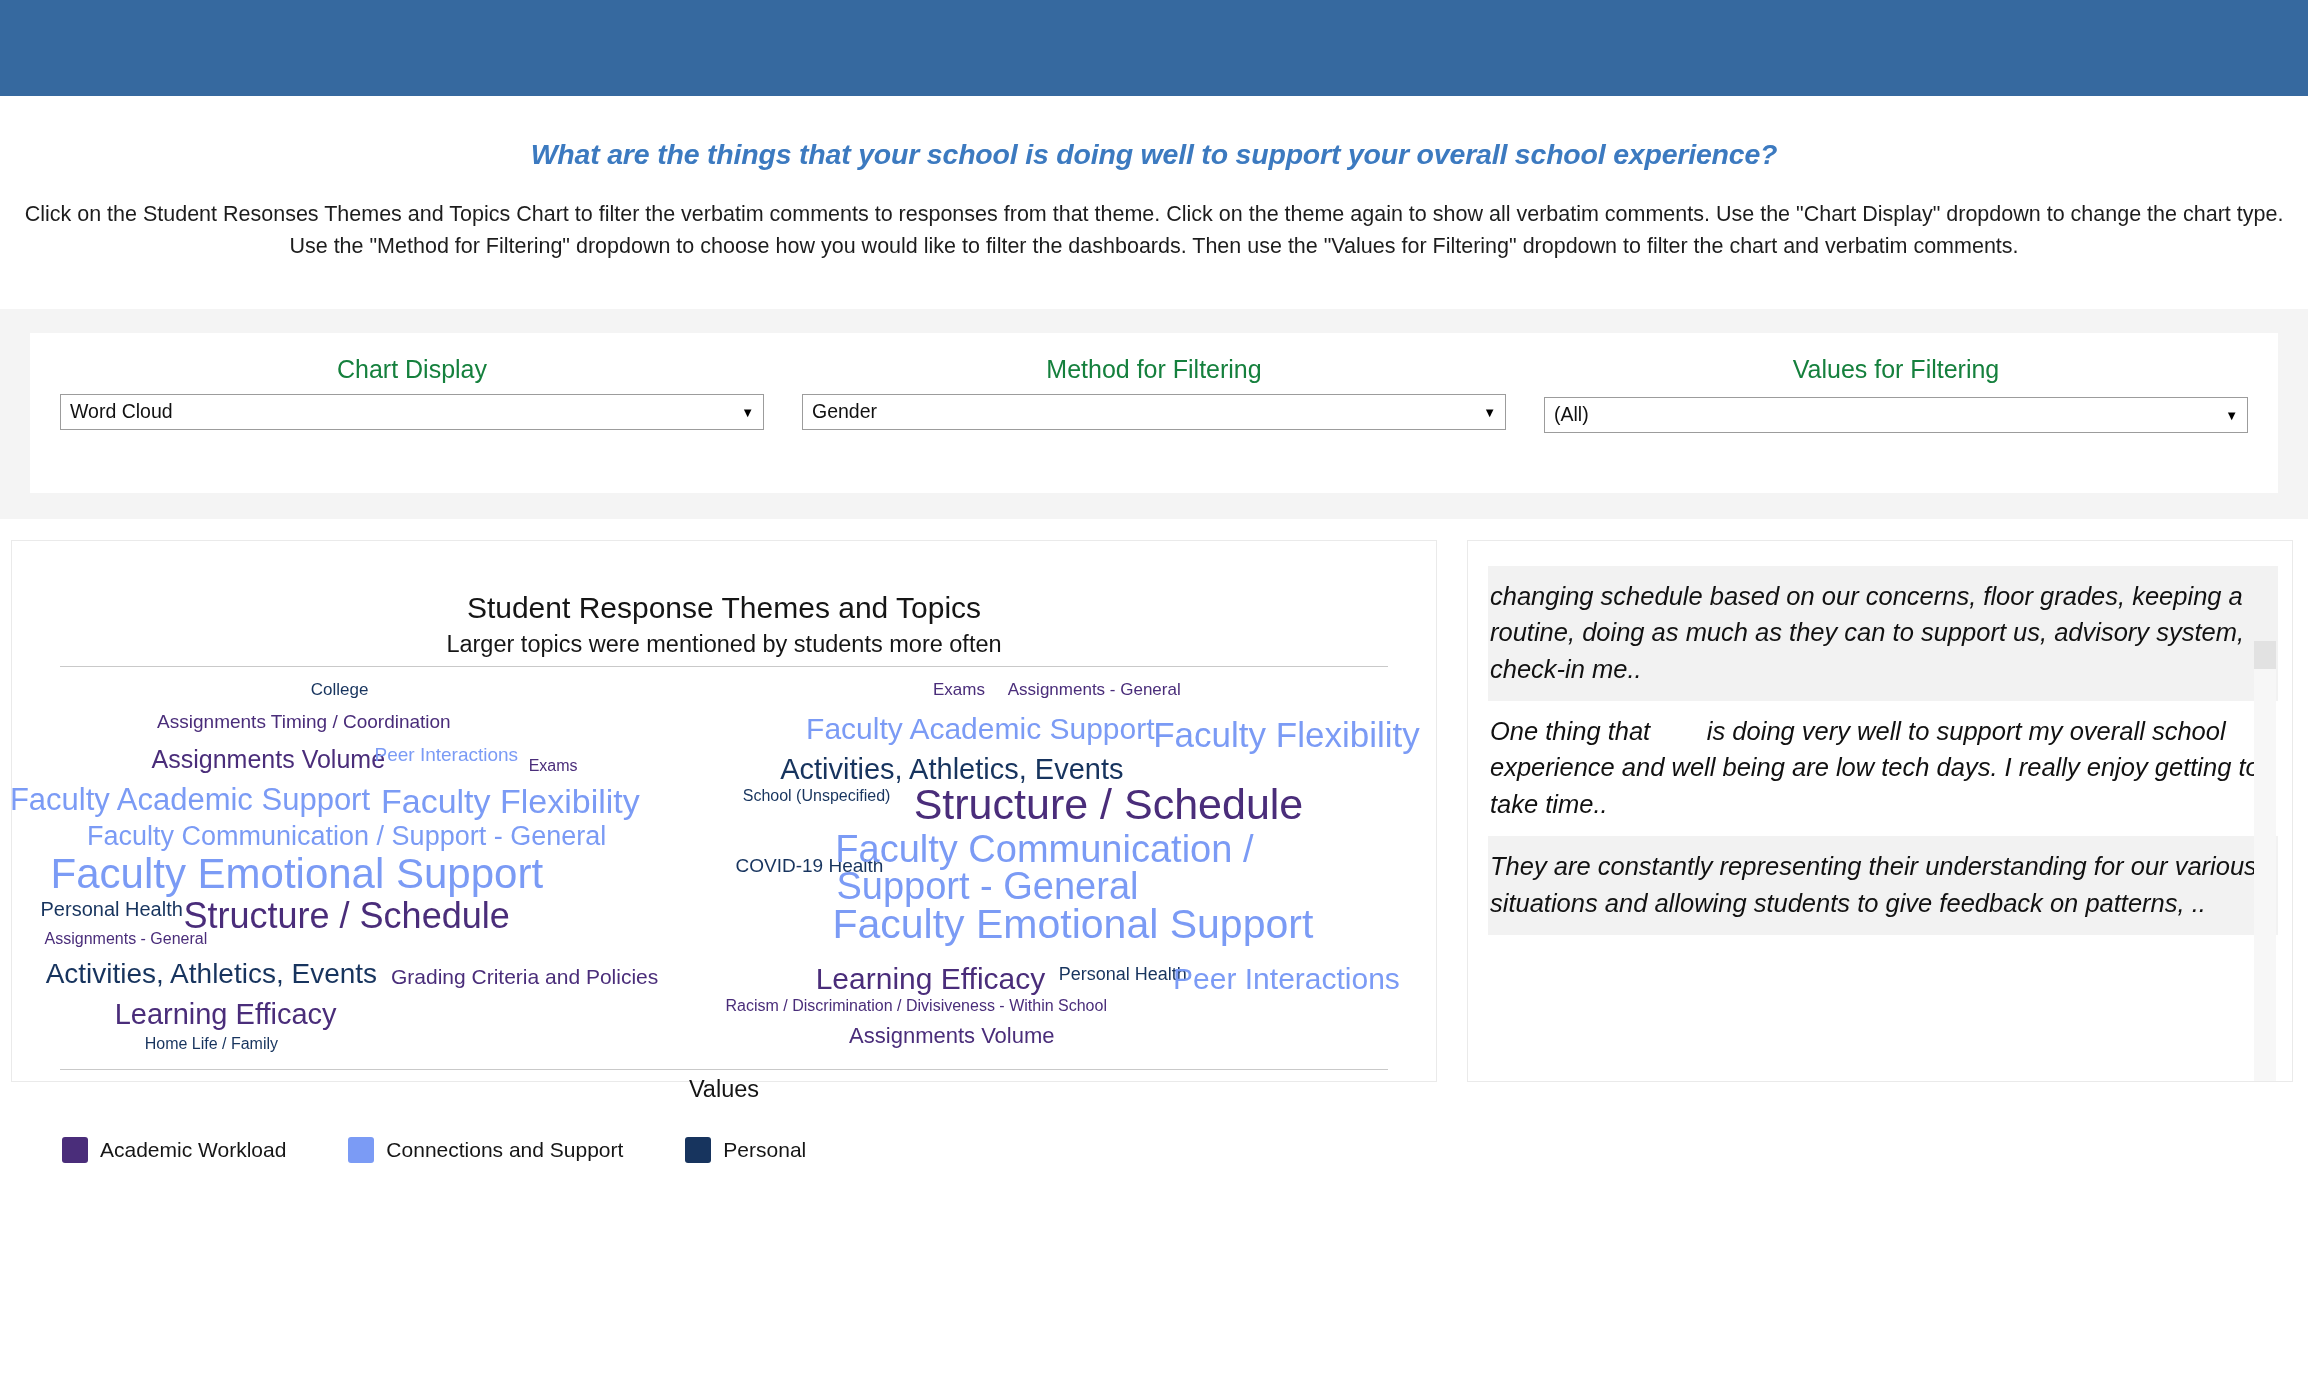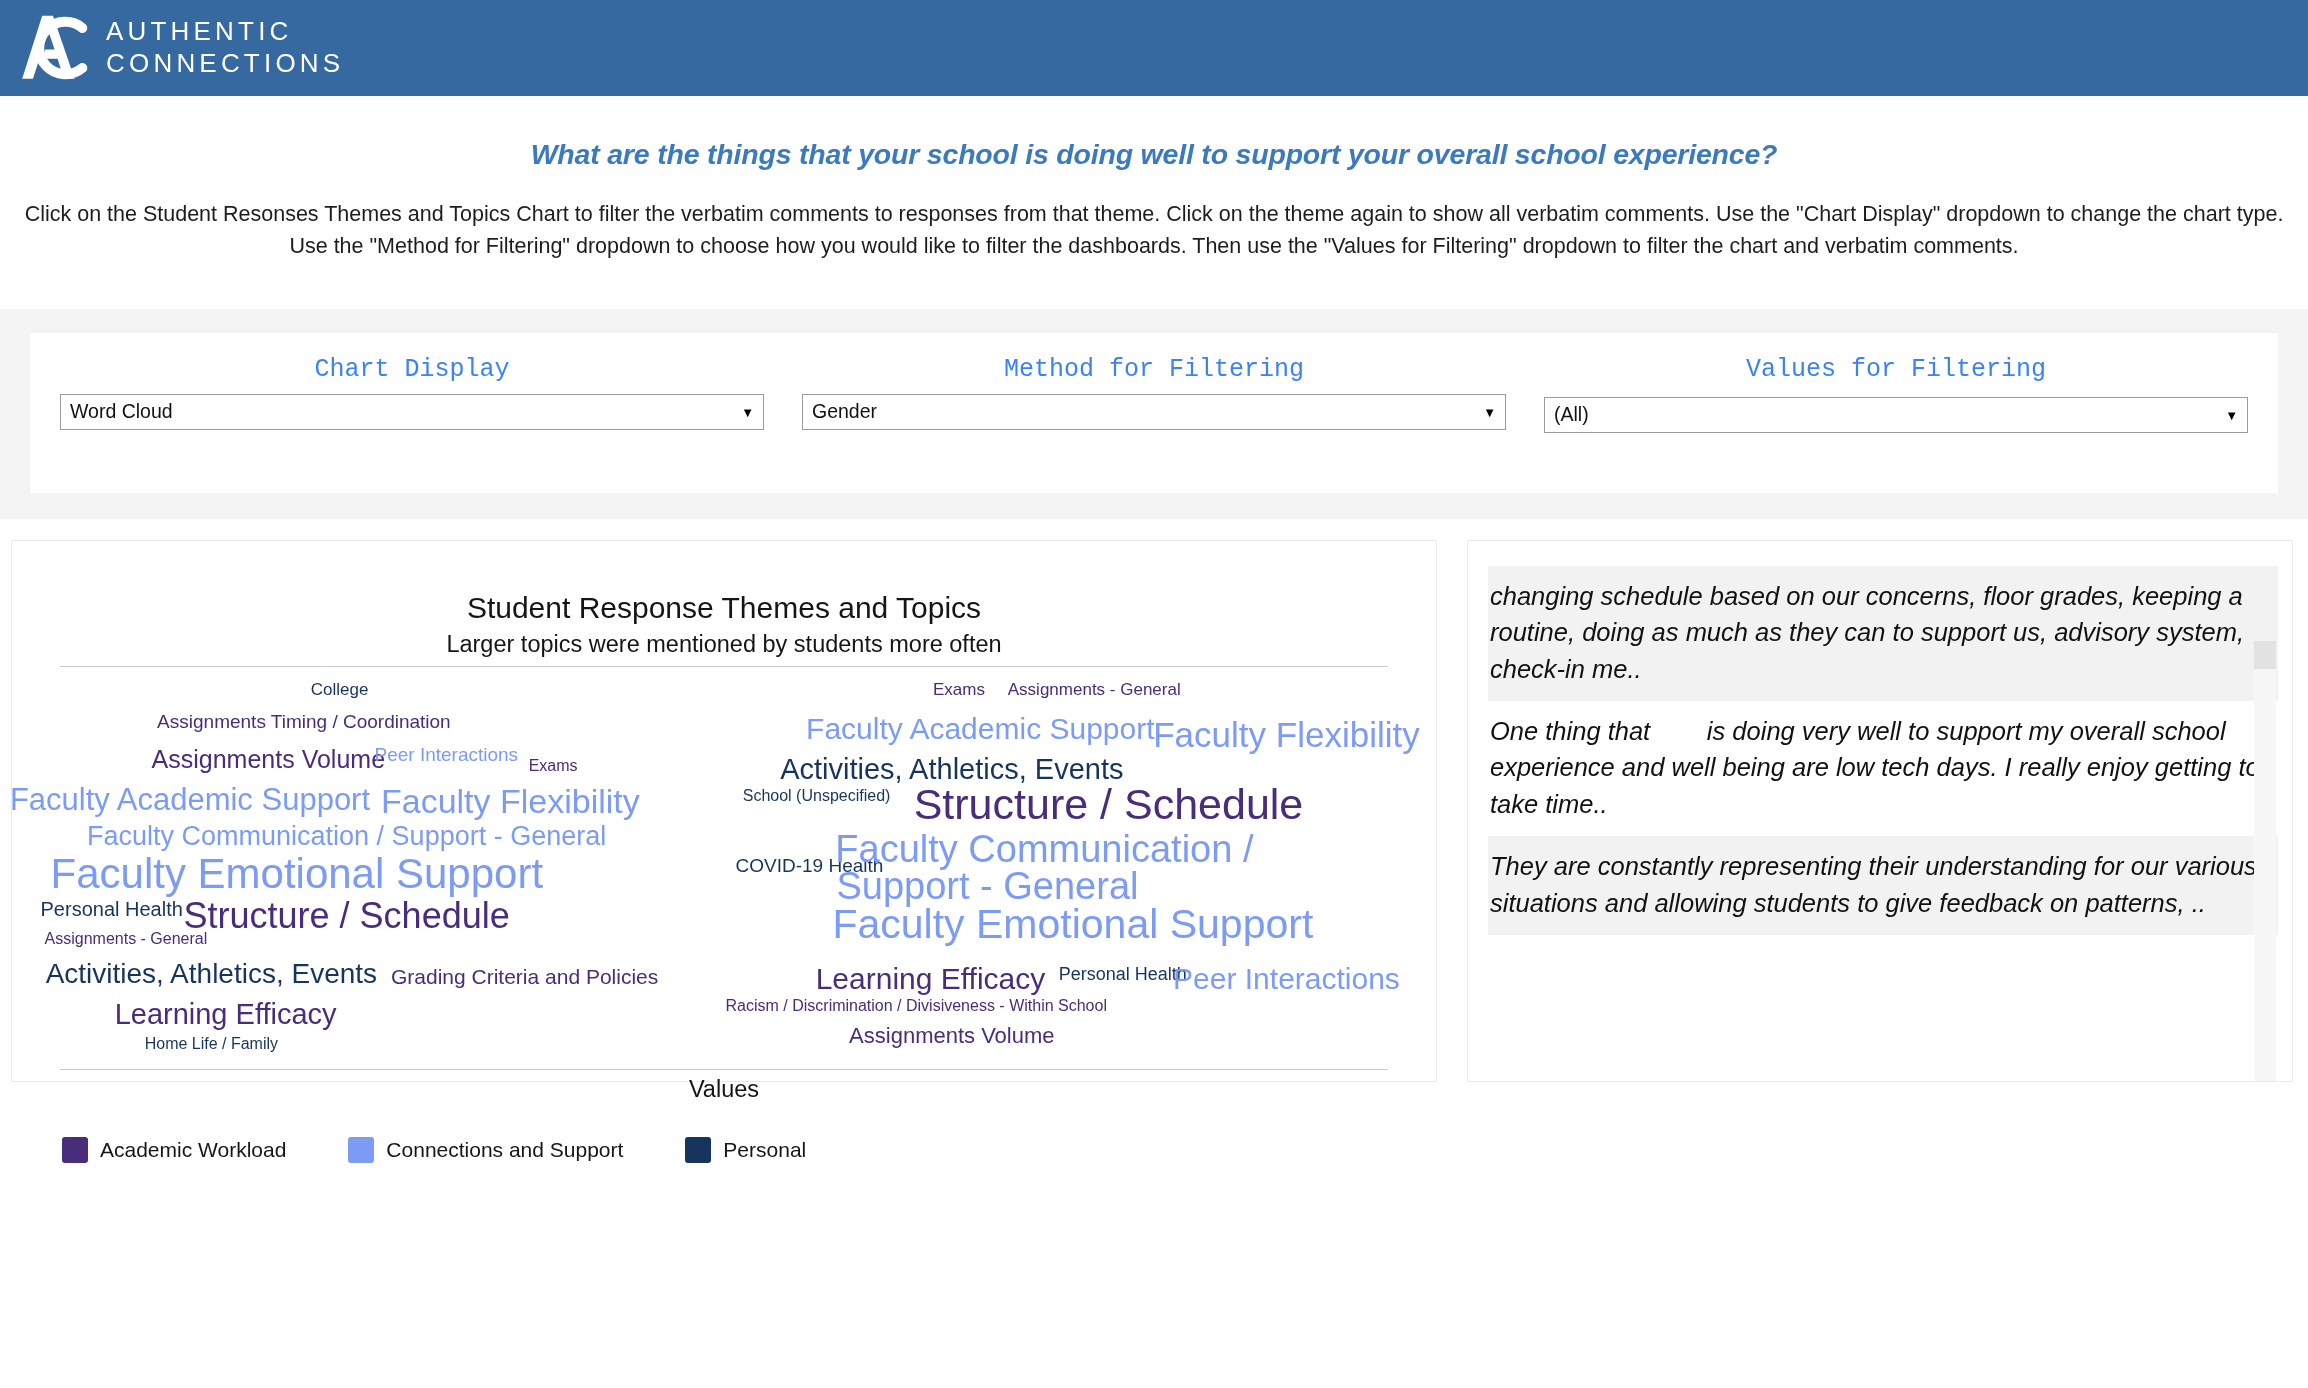--- a/index.html
+++ b/index.html
@@ -90,23 +90,22 @@
     box-sizing: border-box;
     display: flex;
     flex-direction: column;
     align-items: stretch;
   }
   .filter-col.c1 { padding-left: 30px; padding-right: 16px; }
   .filter-col.c3 { padding-right: 30px; padding-left: 16px; }
   .filter-label {
     text-align: center;
     font-size: 25px;
-    color: #3b82f6;
+    color: #15803d;
     margin-bottom: 10px;
-    font-family: Liberation Mono, monospace;
   }
   .filter-col.c3 .filter-label { margin-bottom: 13px; }
   .dropdown {
     position: relative;
     border: 1px solid #9c9c9c;
     background: #ffffff;
     height: 36px;
     display: flex;
     align-items: center;
     padding: 0 30px 0 9px;
@@ -261,30 +260,20 @@
   .comments-thumb {
     width: 22px;
     height: 28px;
     background: #e2e2e2;
   }
 </style>
 </head>
 <body>
 
 <div class="app-header">
-  <div class="brand">
-    <svg class="brand-mark" viewBox="0 0 100 96">
-      <path d="M36 6 L10 88 L24 88 L44 26 L52 50 L40 50 L36 62 L56 62 L64 88 L78 88 L50 6 Z" fill="#ffffff"></path>
-      <path d="M88 22 A34 34 0 1 0 88 74" fill="none" stroke="#ffffff" stroke-width="13" stroke-linecap="round"></path>
-    </svg>
-    <div class="brand-words">
-      <span>AUTHENTIC</span>
-      <span>CONNECTIONS</span>
-    </div>
-  </div>
 </div>
 
 <div class="prompt-block">
   <div class="prompt-question">What are the things that your school is doing well to support your overall school experience?</div>
   <div class="prompt-instructions">Click on the Student Resonses Themes and Topics Chart to filter the verbatim comments to responses from that theme. Click on the theme again to show all verbatim comments. Use the "Chart Display" dropdown to change the chart type. Use the "Method for Filtering" dropdown to choose how you would like to filter the dashboards. Then use the "Values for Filtering" dropdown to filter the chart and verbatim comments.</div>
 </div>
 
 <div class="filter-zone">
   <div class="filter-card">
 

